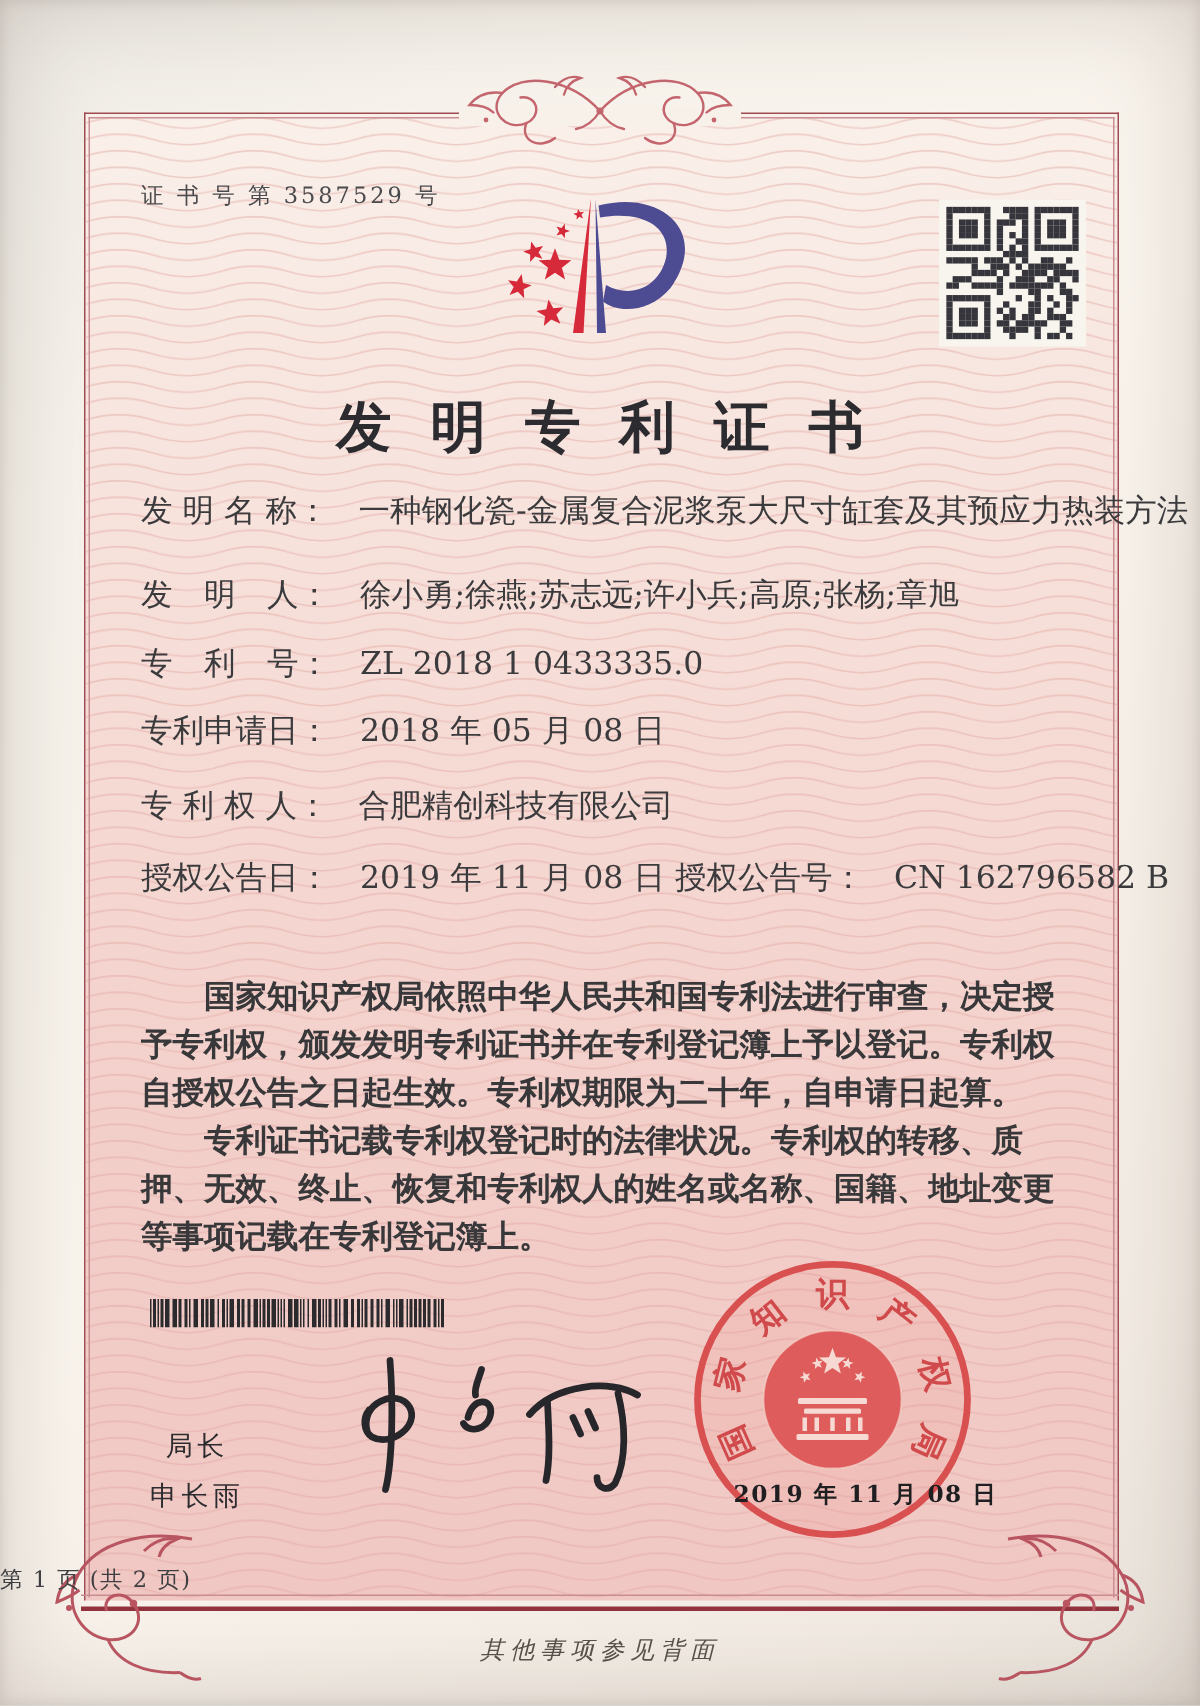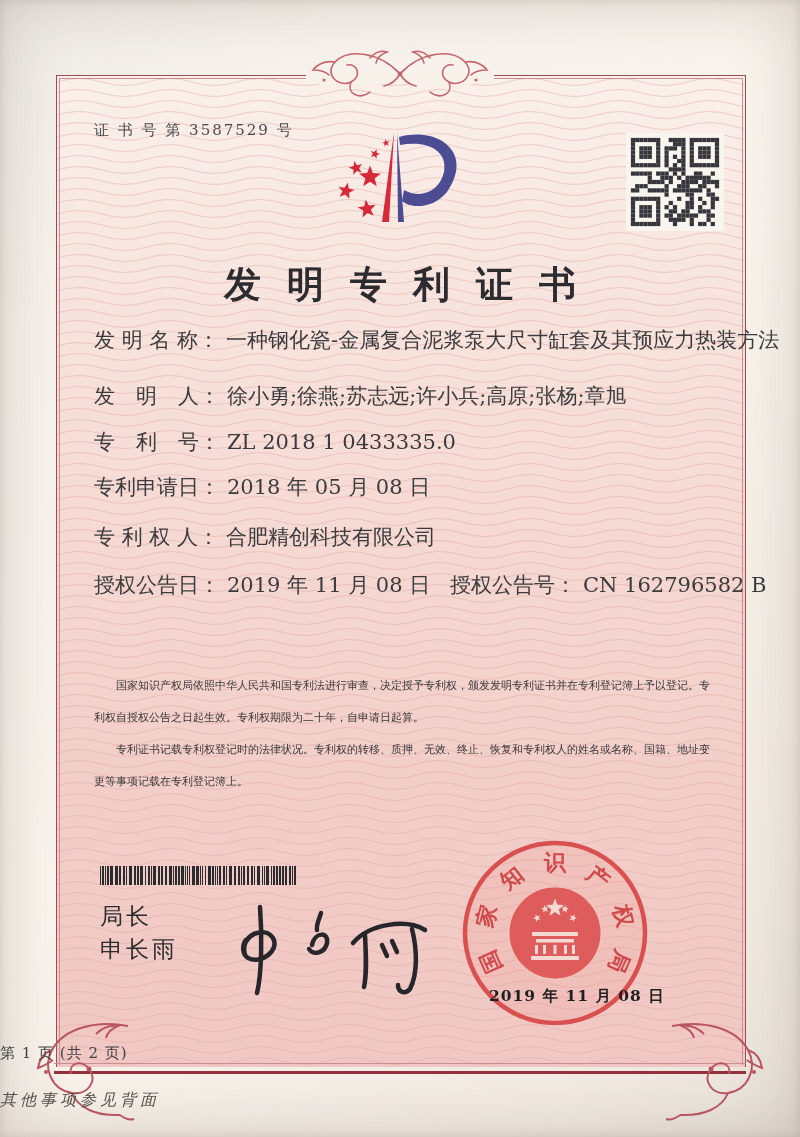--- a/index.html
+++ b/index.html
@@ -36,43 +36,43 @@
   .qr{position:absolute;left:626px;top:133px;background:#f8f4ee;padding:2px;}
   .title{
     position:absolute;left:0;right:0;top:260px;text-align:center;
     font-size:37px;font-weight:700;color:#2b2b30;
     letter-spacing:26px;padding-left:26px;
   }
   
   .fields{position:absolute;left:94px;top:328px;width:620px;font-size:21px;color:#3b3b3d;}
   .row{display:flex;line-height:24px;}
   .f-label{white-space:pre;flex:none;}
-  .f-value{white-space:pre;margin-left:7px;font-weight:500;}
+  .f-value{white-space:pre;margin-left:20px;font-weight:500;}
   .f-value.wrap{white-space:pre-wrap;width:436px;line-height:26px;}
   .mb-a{margin-bottom:32px}.mb-b{margin-bottom:22px}.mb-c{margin-bottom:21px}
   .mb-d{margin-bottom:26px}.mb-e{margin-bottom:24px}.mb-f{margin-bottom:14px}
   .pair{display:flex;align-items:flex-end;}
   .pair.first{width:356px;flex:none;}
   
-  .paragraphs{position:absolute;left:94px;top:670px;width:620px;
-    font-size:11px;line-height:32px;color:#38383a;}
+  .paragraphs{position:absolute;left:94px;top:648px;width:620px;
+    font-size:21px;line-height:32px;color:#38383a;font-weight:bold;}
   .paragraphs p{margin:0;text-indent:2em;}
   
   .barcode{position:absolute;left:100px;top:866px;}
-  .director{position:absolute;left:100px;top:900px;font-size:23px;line-height:33px;
-    letter-spacing:3px;color:#2c2c2e;font-family:"DejaVu Sans","Liberation Sans",sans-serif;}
+  .director{position:absolute;left:100px;top:948px;font-size:18px;line-height:33px;
+    letter-spacing:3px;color:#2c2c2e;font-family:"DejaVu Sans","Liberation Sans",sans-serif;text-align:center;}
   .signature{position:absolute;left:215px;top:893px;}
   .seal{position:absolute;left:455px;top:836px;}
   .seal-char{font-size:22px;font-weight:700;fill:#d04a4c;font-family:"DejaVu Serif",serif;}
   .seal-date{position:absolute;left:489px;top:986px;width:170px;font-size:15.5px;
     font-weight:700;color:#1f1f22;letter-spacing:1px;white-space:pre;}
   
   .page-info{position:absolute;left:0;right:0;top:1044px;
     font-size:15px;color:#3f3f41;letter-spacing:1px;white-space:pre;}
-  .back-note{position:absolute;left:0;right:0;top:1090px;
+  .back-note{position:absolute;left:0;right:0;top:1090px;text-align:center;
     font-size:16px;color:#56504a;letter-spacing:4px;font-style:italic;font-family:Liberation Serif, serif;}
   .orn{position:absolute;}
 </style>
 </head>
 <body>
 
 <div class="paper">
 
   <div class="frame">
     <svg class="waves" xmlns="http://www.w3.org/2000/svg">

